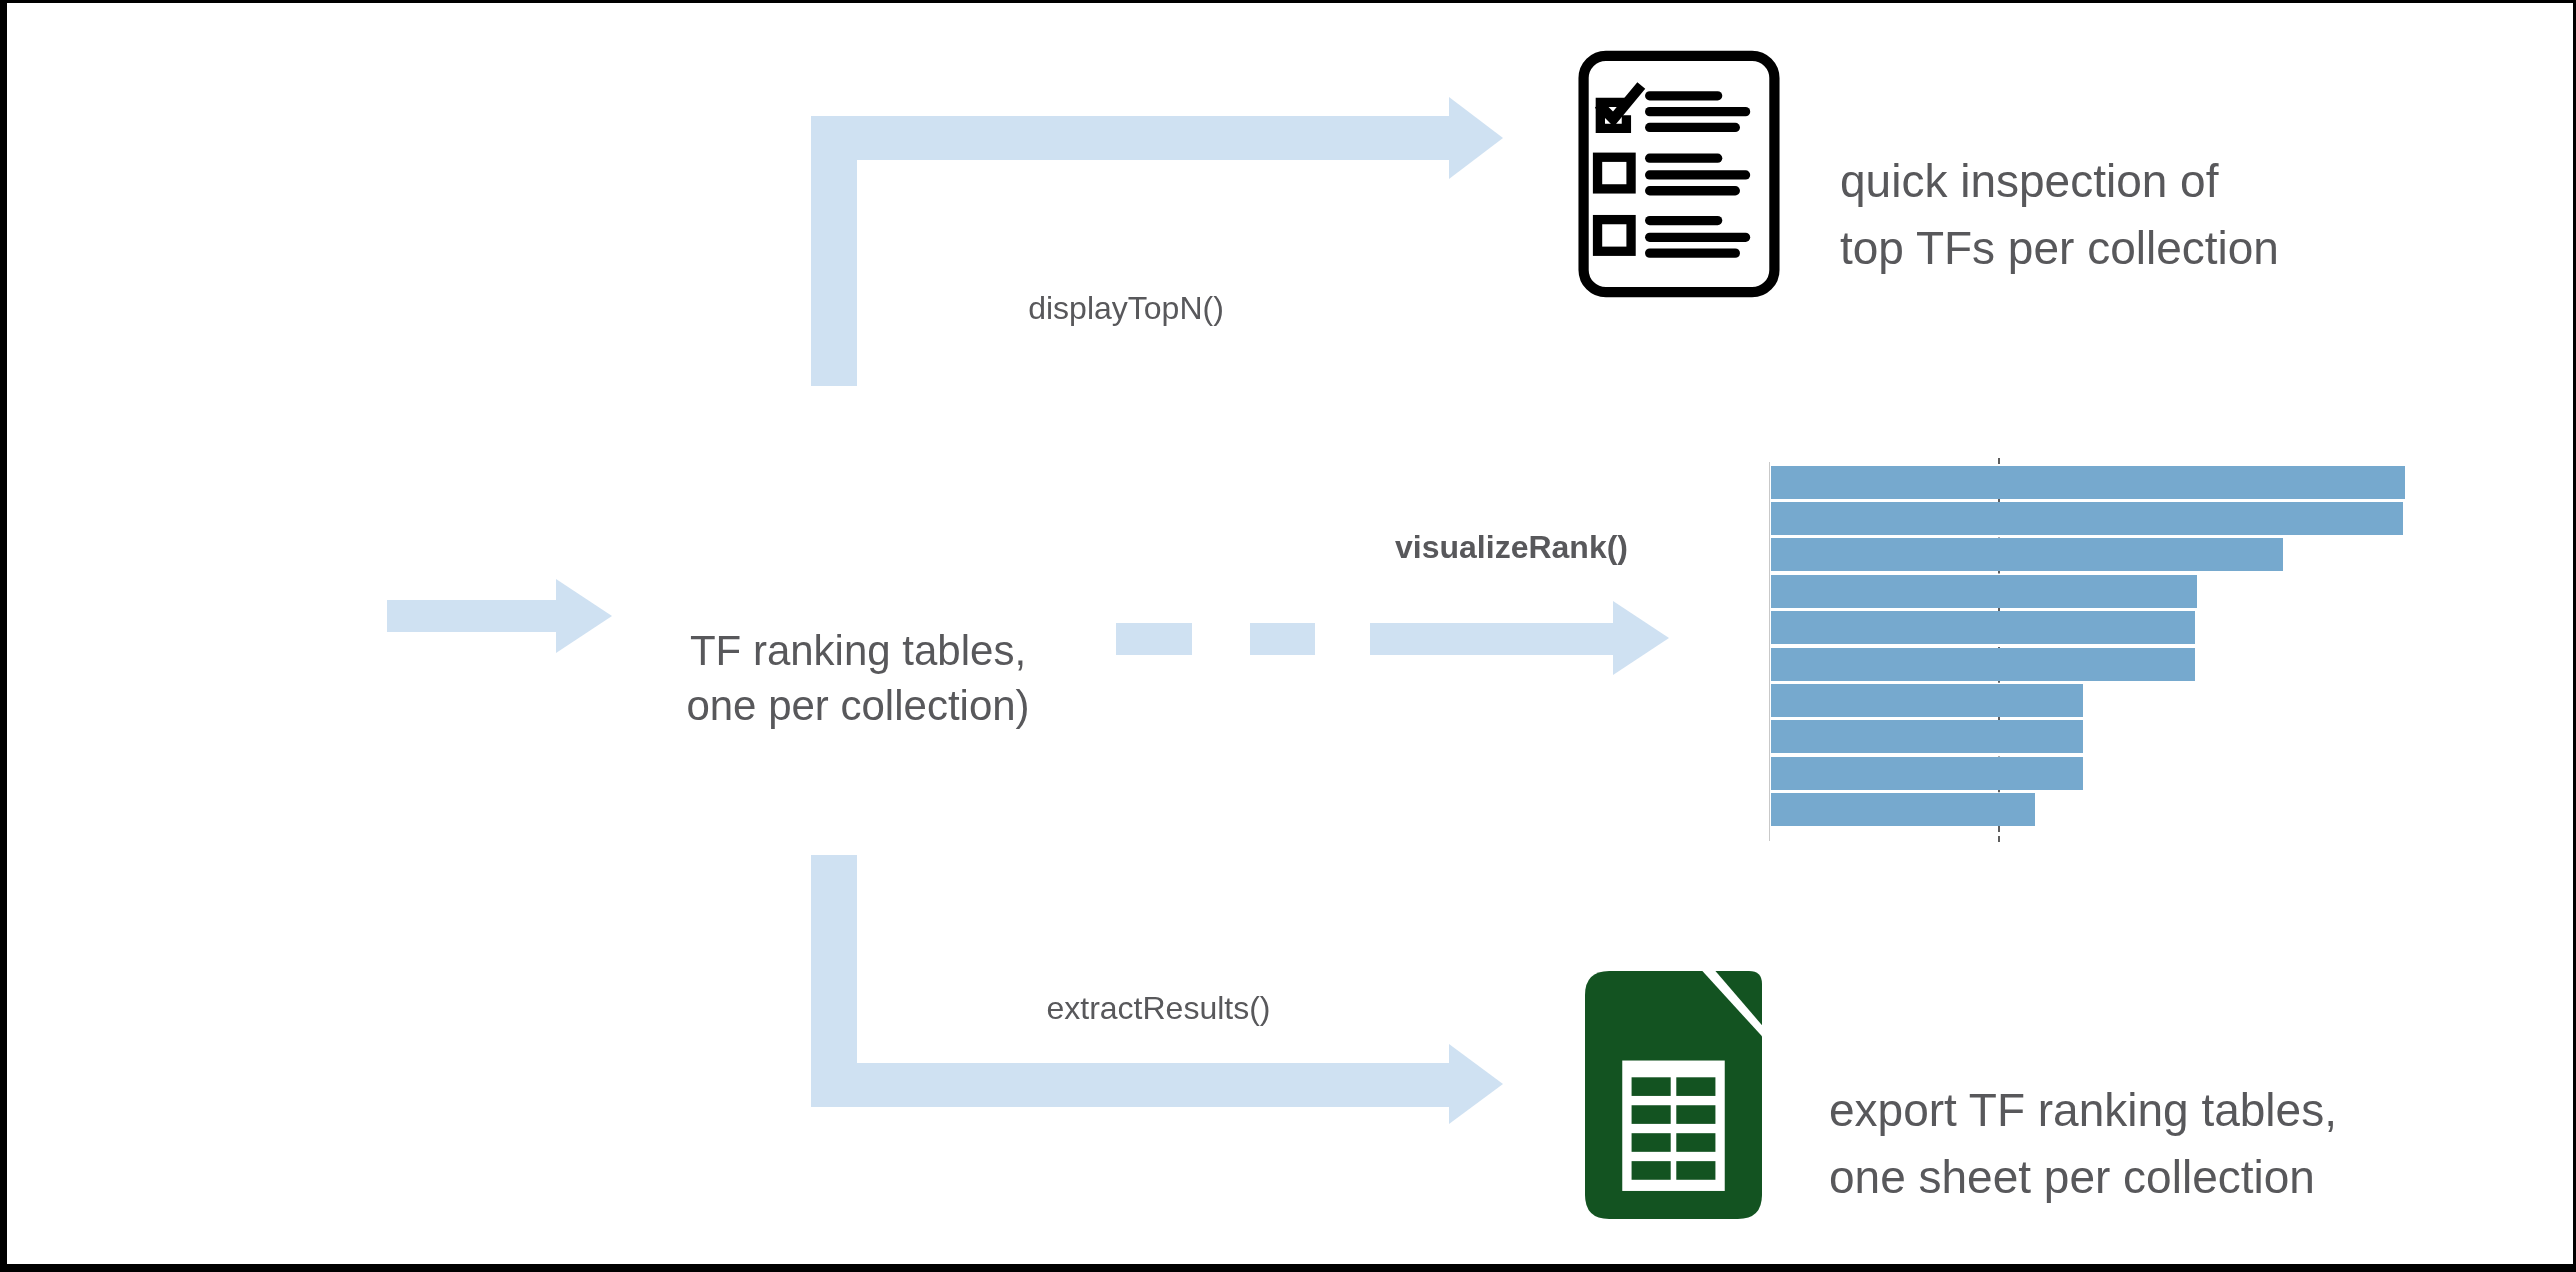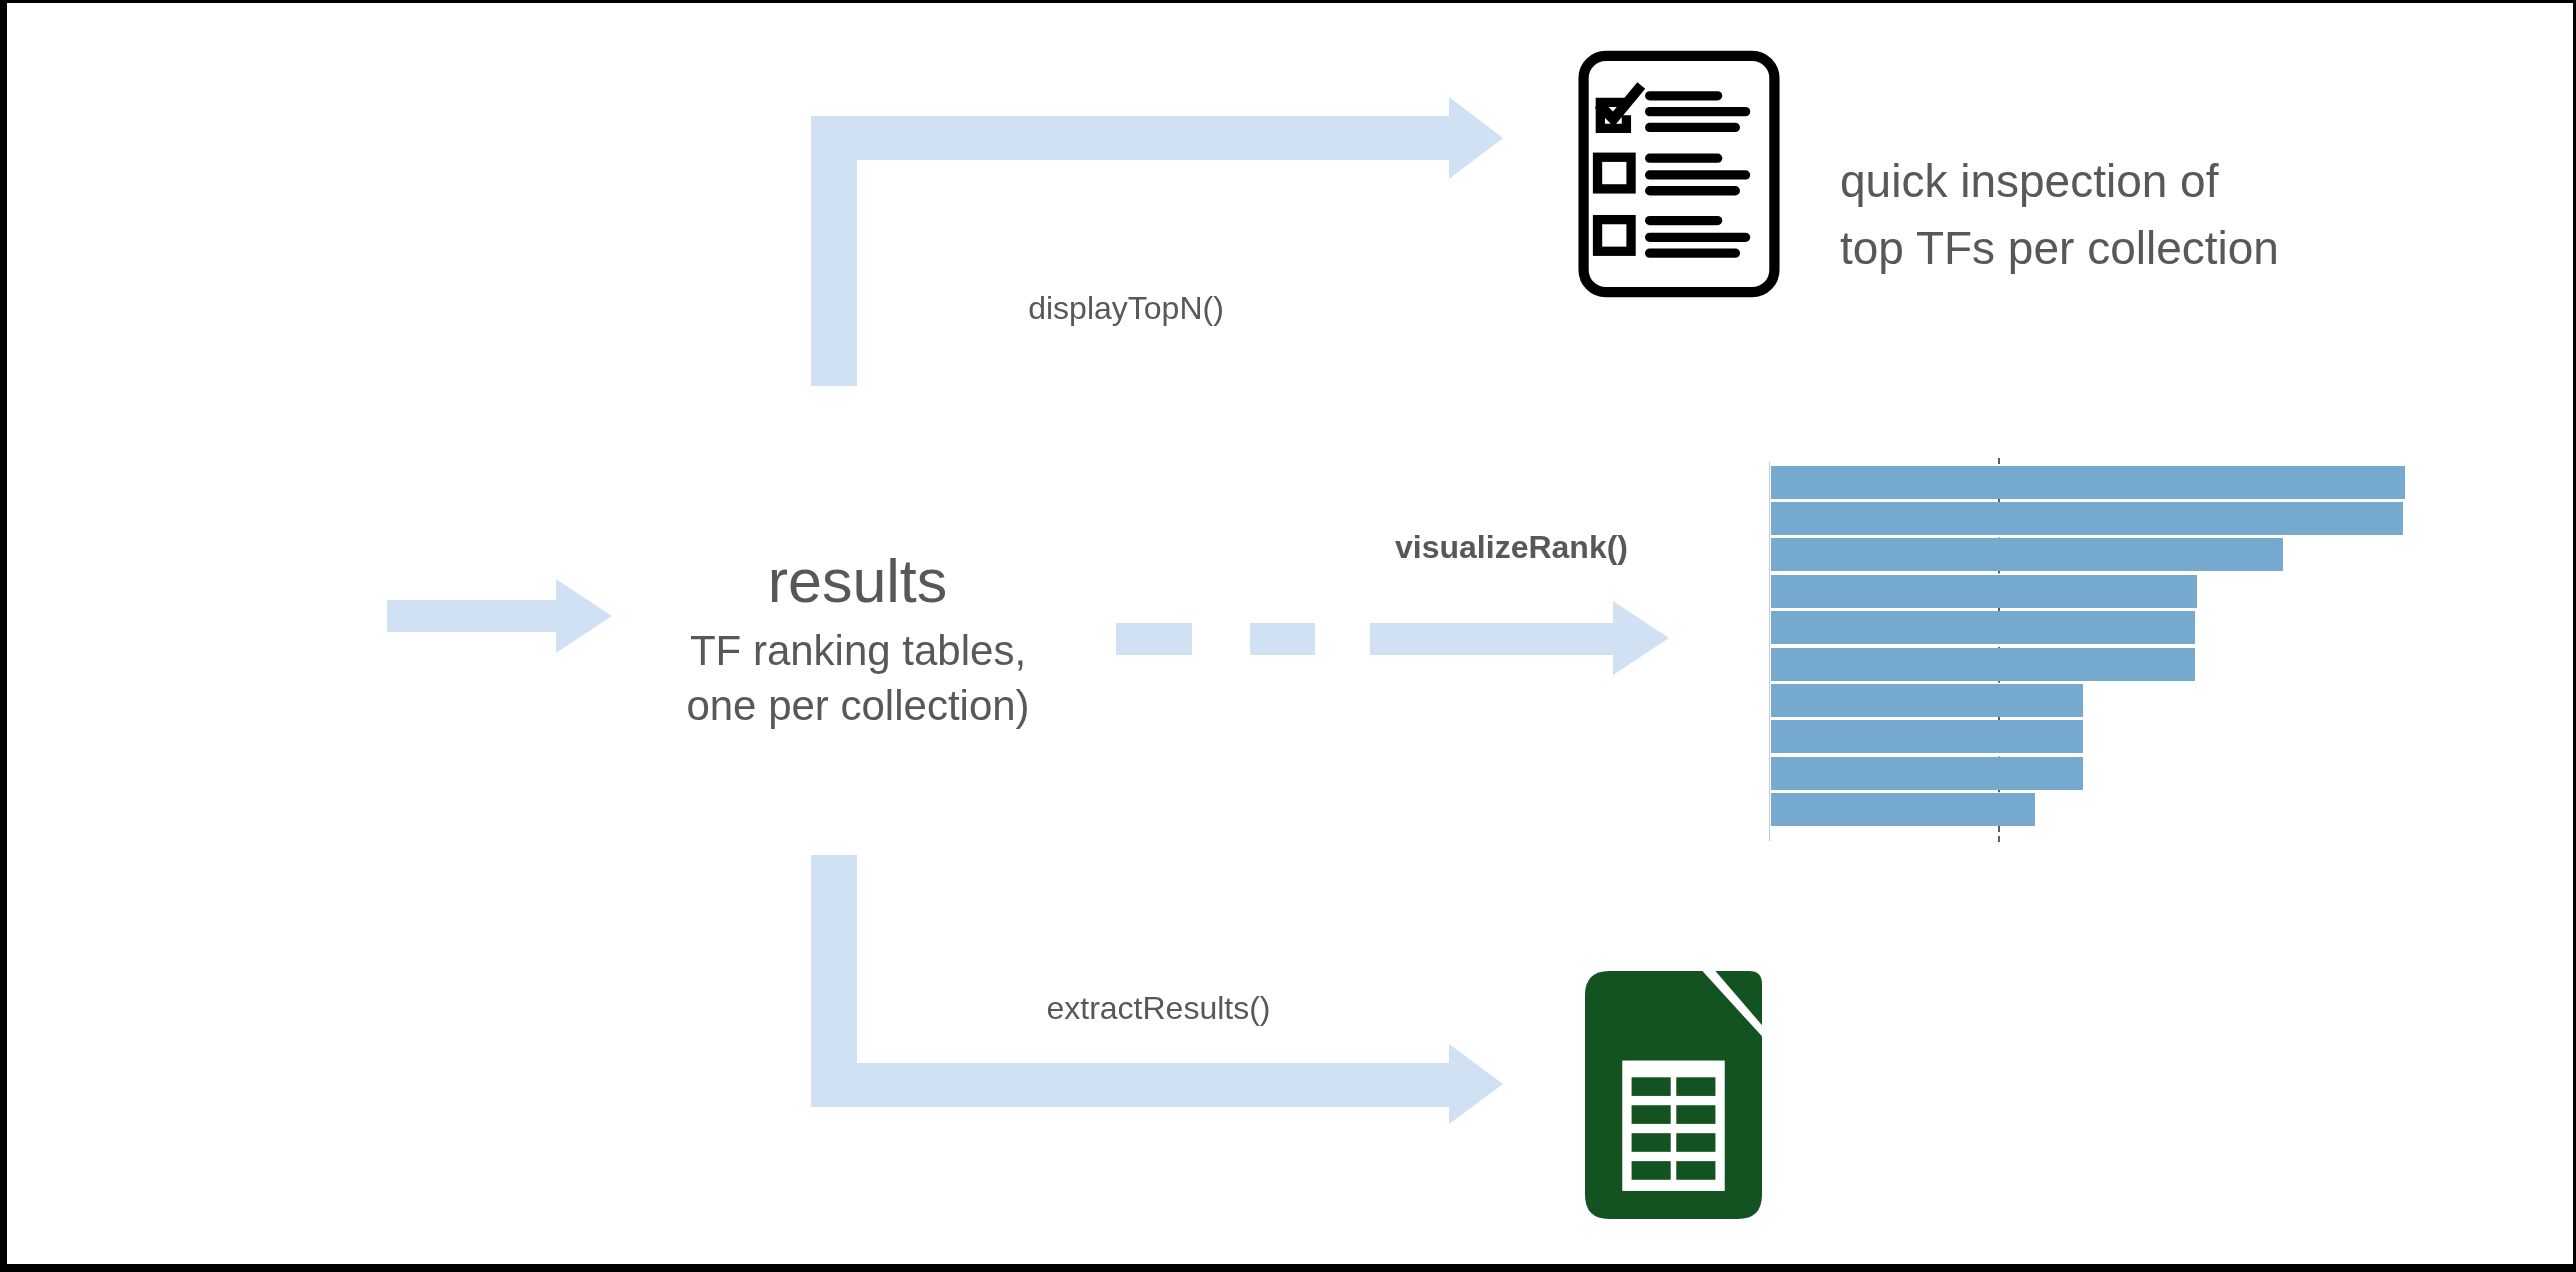--- a/index.html
+++ b/index.html
@@ -31,21 +31,20 @@
   <div class="edge" style="left:0;top:0;width:6.5px;height:1273px;"></div>
   <div class="edge" style="left:0;top:1264px;width:2576px;height:8.4px;"></div>
   <div class="edge" style="left:2573px;top:0;width:2.8px;height:1273px;"></div>
 
 
   <div>
     <div class="shaft" style="left:387px;top:600px;width:170px;height:32px;"></div>
     <div class="head" style="left:556px;top:579px;border-top-width:37px;border-bottom-width:37px;border-left-width:56px;"></div>
   </div>
 
-  <div class="lbl center" style="left:643px;top:502px;width:429px;font-size:61px;line-height:69px;">results</div>
   <div class="lbl center" style="left:597px;top:578px;width:522px;font-size:42px;line-height:55px;">
     <div>TF ranking tables,</div>
     <div>one per collection)</div>
   </div>
 
   <div>
     <div class="shaft" style="left:811px;top:116px;width:46px;height:270px;"></div>
     <div class="shaft" style="left:811px;top:116px;width:638px;height:44px;"></div>
     <div class="head" style="left:1449px;top:97px;border-top-width:41px;border-bottom-width:41px;border-left-width:54px;"></div>
   </div>
@@ -115,15 +114,19 @@
         <rect x="98" y="114" width="42" height="20"></rect>
       <rect x="50" y="144" width="42" height="20"></rect>
         <rect x="98" y="144" width="42" height="20"></rect>
       <rect x="50" y="174" width="42" height="20"></rect>
         <rect x="98" y="174" width="42" height="20"></rect>
       <rect x="50" y="204" width="42" height="20"></rect>
         <rect x="98" y="204" width="42" height="20"></rect>
     </g>
   </svg>
 
+  <div class="lbl ann" style="left:1829px;top:1032px;">
+    <div>export TF ranking tables,</div>
+    <div>one sheet per collection</div>
+  </div>
 
 </div>
 
 
 </body></html>

